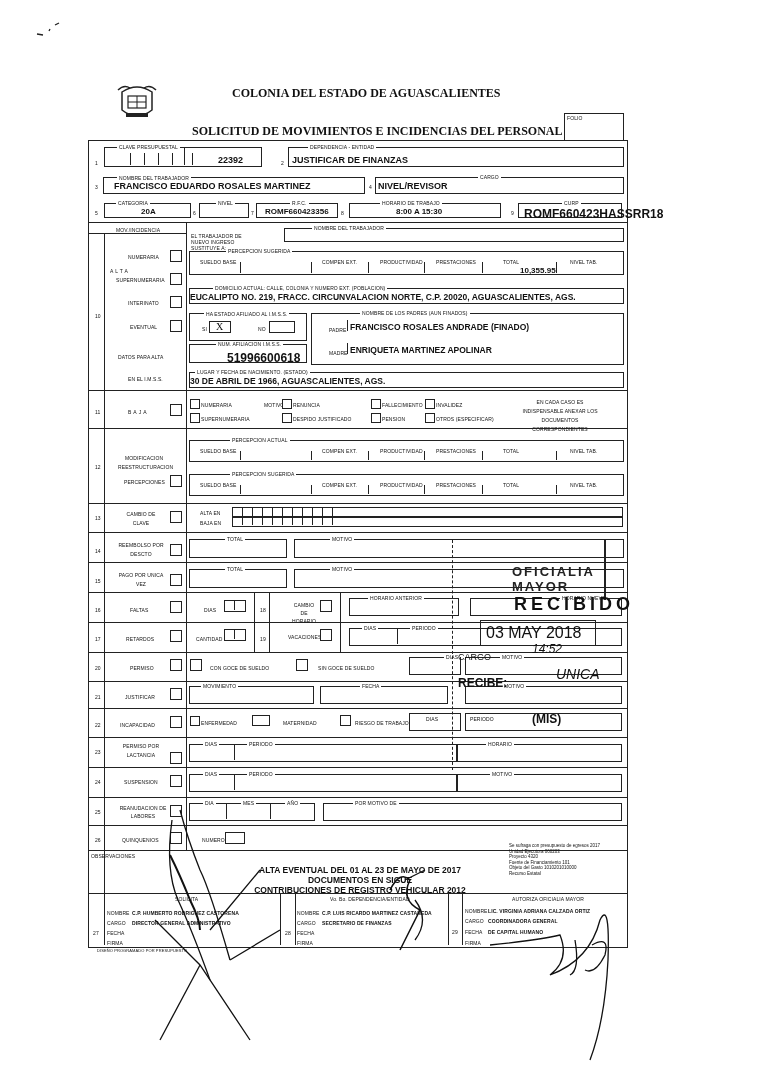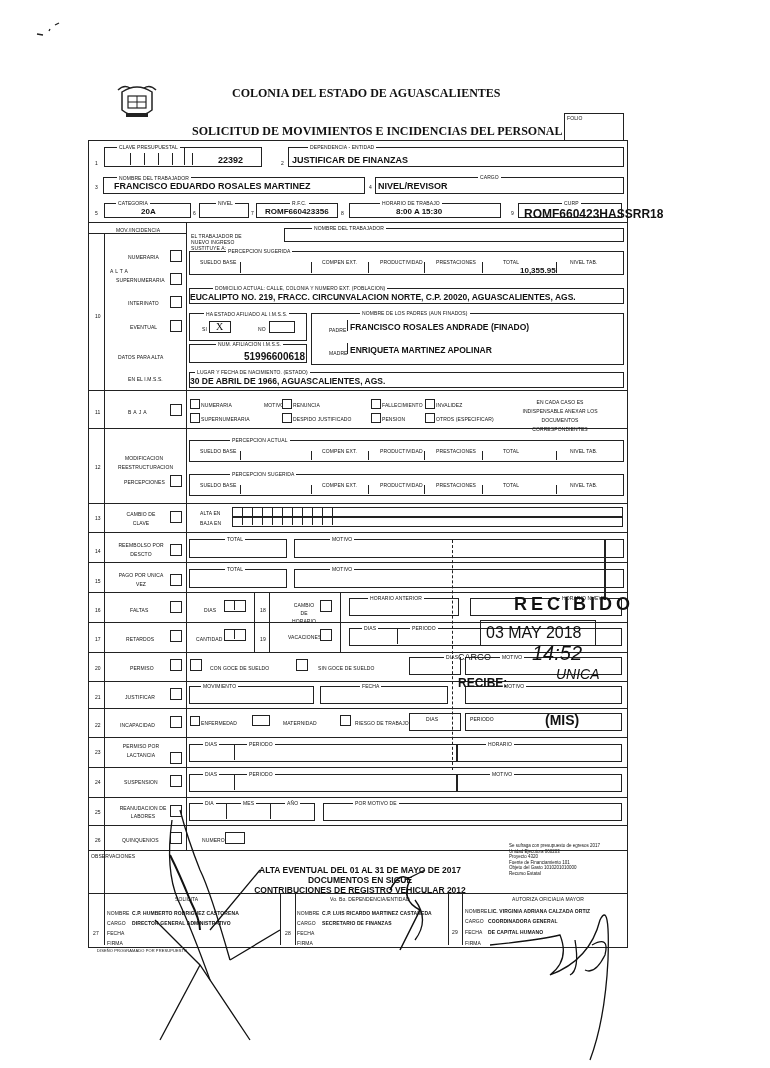--- a/index.html
+++ b/index.html
@@ -147,21 +147,21 @@
 <div class="abs tiny" style="left:360px;top:310px;background:#fff;padding:0 2px;">NOMBRE DE LOS PADRES (AUN FINADOS)</div>
 <div class="abs tiny" style="left:329px;top:327px;">PADRE</div>
 <div class="vl" style="left:347px;top:320px;height:11px;"></div>
 <div class="abs val" style="left:350px;top:322px;font-size:8.5px;">FRANCISCO ROSALES ANDRADE (FINADO)</div>
 <div class="abs tiny" style="left:329px;top:350px;">MADRE</div>
 <div class="vl" style="left:347px;top:343px;height:11px;"></div>
 <div class="abs val" style="left:350px;top:345px;font-size:8.5px;">ENRIQUETA MARTINEZ APOLINAR</div>
 
 <div class="box" style="left:189px;top:344px;width:116px;height:17px;"></div>
 <div class="abs tiny" style="left:216px;top:341px;background:#fff;padding:0 2px;">NUM. AFILIACION I.M.S.S.</div>
-<div class="abs val" style="left:227px;top:351px;font-size:10px;margin-left:17px;">51996600618</div>
+<div class="abs val" style="left:227px;top:351px;font-size:12px;">51996600618</div>
 
 <div class="box" style="left:189px;top:372px;width:433px;height:14px;"></div>
 <div class="abs tiny" style="left:195px;top:369px;background:#fff;padding:0 2px;">LUGAR Y FECHA DE NACIMIENTO. (ESTADO)</div>
 <div class="abs val" style="left:190px;top:376px;font-size:8.5px;">30 DE ABRIL DE 1966, AGUASCALIENTES, AGS.</div>
 
 <div class="hl" style="left:88px;top:390px;width:540px;"></div>
 
 <div class="rownum" style="top:409px;">11</div>
 <div class="abs tiny" style="left:128px;top:409px;letter-spacing:2px;">BAJA</div>
 <div class="chk" style="left:170px;top:404px;"></div>
@@ -377,21 +377,21 @@
 
 <div class="rownum" style="top:837px;">26</div>
 <div class="abs tiny" style="left:122px;top:837px;">QUINQUENIOS</div>
 <div class="chk" style="left:170px;top:832px;"></div>
 <div class="abs tiny" style="left:202px;top:837px;">NUMERO</div>
 <div class="box" style="left:225px;top:832px;width:18px;height:10px;"></div>
 <div class="hl thick" style="left:88px;top:850px;width:540px;"></div>
 
 <div class="abs tiny" style="left:91px;top:853px;">OBSERVACIONES</div>
 <div class="abs" style="left:240px;top:865px;width:240px;text-align:center;font-size:8.5px;font-weight:bold;line-height:10px;">
-  <div>ALTA EVENTUAL DEL 01 AL 31 DE MAYO DE 2017</div>
+  <div>ALTA EVENTUAL DEL 01 AL 23 DE MAYO DE 2017</div>
   <div>DOCUMENTOS EN SIGUE</div>
   <div>CONTRIBUCIONES DE REGISTRO VEHICULAR 2012</div>
 </div>
 <div class="abs" style="left:509px;top:843px;font-size:4.5px;line-height:5.5px;">
   <div>Se sufraga con presupuesto de egresos 2017</div>
   <div>Unidad Ejecutora 060203</div>
   <div>Proyecto 4320</div>
   <div>Fuente de Financiamiento 101</div>
   <div>Objeto del Gasto 1010201010000</div>
   <div>Recurso Estatal</div>
@@ -429,28 +429,29 @@
 <div class="abs tiny" style="left:452px;top:929px;">29</div>
 <div class="abs tiny" style="left:465px;top:929px;">FECHA</div>
 <div class="abs tiny" style="left:488px;top:929px;font-weight:bold;">DE CAPITAL HUMANO</div>
 <div class="abs tiny" style="left:465px;top:940px;">FIRMA</div>
 
 <div class="abs tiny" style="left:97px;top:948px;font-size:4px;">DISEÑO PROGRAMADO POR PRESUPUESTO</div>
 
 <div class="abs" style="left:452px;top:540px;width:170px;height:230px;">
   <div class="vl" style="left:0;top:0;height:230px;border-left-style:dashed;"></div>
   <div class="vl" style="left:152px;top:0;height:60px;border-left-width:2px;"></div>
+  <div class="stamp" style="left:60px;top:24px;font-size:13px;letter-spacing:2px;color:#222;">OFICIALIA MAYOR</div>
   <div class="stamp" style="left:62px;top:54px;font-size:18px;letter-spacing:4px;">RECIBIDO</div>
   <div class="box" style="left:28px;top:80px;width:114px;height:24px;border-width:1.5px;"></div>
   <div class="stamp" style="left:34px;top:84px;font-size:16px;font-weight:normal;">03 MAY 2018</div>
   <div class="stamp" style="left:6px;top:112px;font-size:9px;font-weight:normal;">CARGO</div>
-  <div class="stamp" style="left:80px;top:102px;font-size:20px;font-style:italic;font-weight:normal;">14:52</div>
+  <div class="stamp" style="left:80px;top:102px;font-size:12px;font-style:italic;font-weight:normal;">14:52</div>
   <div class="stamp" style="left:6px;top:136px;font-size:12px;">RECIBE:</div>
   <div class="stamp" style="left:104px;top:126px;font-size:14px;font-style:italic;font-weight:normal;">UNICA</div>
-  <div class="stamp" style="left:80px;top:172px;font-size:14px;margin-left:13px;">(MIS)</div>
+  <div class="stamp" style="left:80px;top:172px;font-size:12px;">(MIS)</div>
 </div>
 
 <svg style="left:140px;top:780px" width="180" height="220">
   <path d="M32,40 Q25,90 38,120 Q52,150 70,200" stroke="#111" stroke-width="1.3" fill="none"></path>
   <path d="M40,30 Q48,60 60,90 Q70,110 90,180" stroke="#111" stroke-width="1.3" fill="none"></path>
   <path d="M30,75 Q40,95 50,120 Q60,140 60,150" stroke="#111" stroke-width="2" fill="none"></path>
   <path d="M70,150 L120,90 M90,180 L140,150" stroke="#111" stroke-width="1.3" fill="none"></path>
   <path d="M15,140 L60,185 L110,260" stroke="#111" stroke-width="1.3" fill="none"></path>
   <path d="M60,185 L20,260" stroke="#111" stroke-width="1.3" fill="none"></path>
 </svg>

